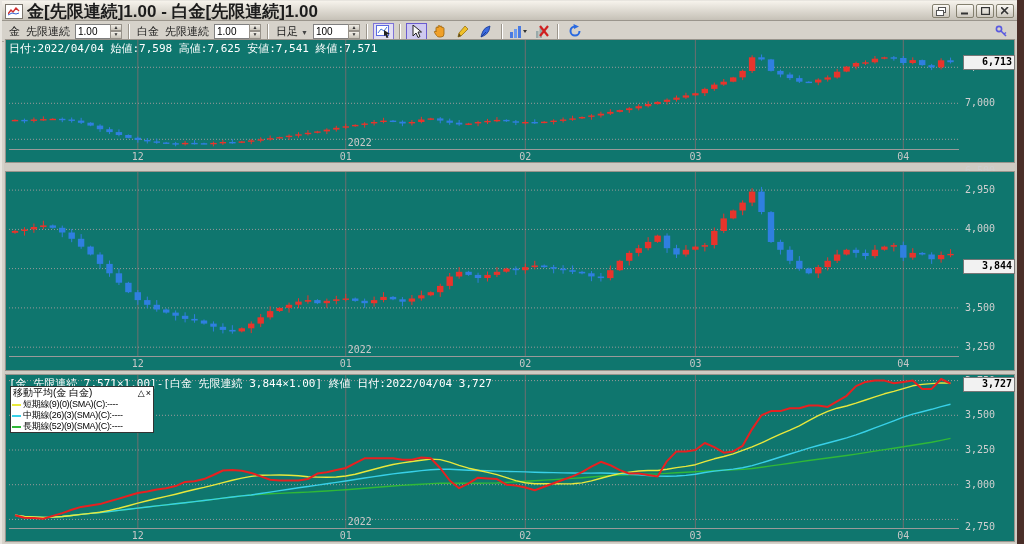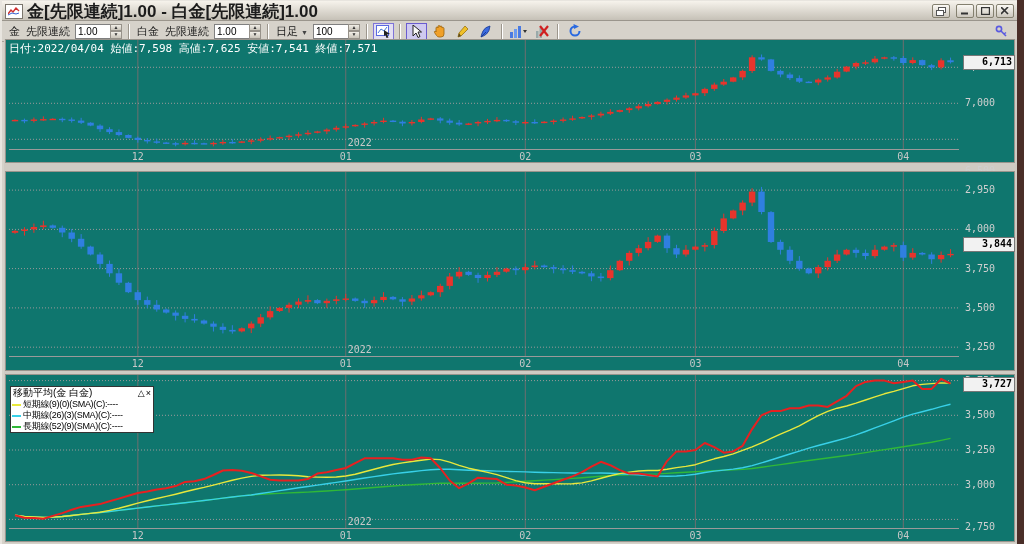--- a/index.html
+++ b/index.html
@@ -612,21 +612,21 @@
             <rect x="910.0" y="80.9" width="6.4" height="1.6" fill="#2f7fe0"></rect>
             <line x1="922.65" x2="922.65" y1="80.3" y2="91.9" stroke="#2f7fe0" stroke-width="1"></line>
             <rect x="919.4" y="82.5" width="6.4" height="4.7" fill="#2f7fe0"></rect>
             <line x1="932.0999999999999" x2="932.0999999999999" y1="79.5" y2="90.7" stroke="#e8342c" stroke-width="1"></line>
             <rect x="928.9" y="83.0" width="6.4" height="4.2" fill="#e8342c"></rect>
             <line x1="941.55" x2="941.55" y1="77.2" y2="85.2" stroke="#e8342c" stroke-width="1"></line>
             <rect x="938.3" y="81.9" width="6.4" height="1.4" fill="#e8342c"></rect>
           </svg>
         <div class="xsep" style="top:184px;"></div>
         <div class="yaxis" id="yaxis-platinum" style="height:200px;">
-          <div class="pricebox" id="pricebox-platinum" style="top: 65px;">3,844</div>
+          <div class="pricebox" id="pricebox-platinum" style="top: 87px;">3,844</div>
         <div class="ytick" style="top: 169px;">3,250</div>
             <div class="ytick" style="top: 130px;">3,500</div>
             <div class="ytick" style="top: 91px;">3,750</div>
             <div class="ytick" style="top: 51px;">4,000</div>
             <div class="ytick" style="top: 12px;">2,950</div>
           </div>
       <div class="mlabel" style="left: 125.85px; top: 186px;">12</div>
           <div class="mlabel" style="left: 333.75px; top: 186px;">01</div>
           <div class="mlabel" style="left: 513.3px; top: 186px;">02</div>
           <div class="mlabel" style="left: 683.4px; top: 186px;">03</div>
@@ -644,20 +644,21 @@
             <line x1="0" x2="950" y1="144.4" y2="144.4" stroke="#9a9a9a" stroke-width="1" stroke-dasharray="1,2"></line>
             <line x1="0" x2="950" y1="109.7" y2="109.7" stroke="#9a9a9a" stroke-width="1" stroke-dasharray="1,2"></line>
             <line x1="0" x2="950" y1="75.0" y2="75.0" stroke="#9a9a9a" stroke-width="1" stroke-dasharray="1,2"></line>
             <line x1="0" x2="950" y1="40.3" y2="40.3" stroke="#9a9a9a" stroke-width="1" stroke-dasharray="1,2"></line>
             <line x1="0" x2="950" y1="5.6" y2="5.6" stroke="#9a9a9a" stroke-width="1" stroke-dasharray="1,2"></line>
             <polyline points="6.0,140.2 15.4,141.5 24.9,142.0 34.3,142.4 43.8,142.1 53.3,141.5 62.7,140.5 72.1,139.4 81.6,138.4 91.0,137.5 100.5,136.5 109.9,135.4 119.4,134.3 128.8,133.1 138.3,132.0 147.8,130.9 157.2,129.9 166.6,128.8 176.1,127.7 185.5,126.6 195.0,125.5 204.4,124.4 213.9,123.1 223.3,122.0 232.8,120.9 242.2,120.0 251.7,119.3 261.1,118.8 270.6,118.4 280.0,117.9 289.5,117.5 298.9,117.1 308.4,116.5 317.8,116.0 327.3,115.4 336.8,114.8 346.2,114.0 355.6,113.2 365.1,112.5 374.5,111.7 384.0,111.0 393.4,110.4 402.9,109.8 412.3,109.2 421.8,108.6 431.2,108.3 440.7,108.2 450.1,108.3 459.6,108.3 469.0,108.2 478.5,108.1 487.9,108.0 497.4,107.5 506.8,106.8 516.3,106.2 525.8,105.7 535.2,105.1 544.6,104.6 554.1,104.0 563.5,103.4 573.0,102.8 582.4,102.0 591.9,101.3 601.3,100.6 610.8,100.1 620.3,99.8 629.7,99.4 639.1,99.1 648.6,98.9 658.0,98.4 667.5,97.8 676.9,97.3 686.4,96.7 695.8,96.1 705.3,95.7 714.8,95.3 724.2,94.9 733.6,94.4 743.1,93.5 752.5,92.3 762.0,90.9 771.4,89.6 780.9,88.2 790.3,86.9 799.8,85.5 809.2,84.3 818.7,83.0 828.1,81.8 837.6,80.5 847.0,79.1 856.5,77.6 865.9,76.1 875.4,74.6 884.8,73.2 894.3,71.7 903.7,70.2 913.2,68.8 922.6,67.3 932.1,65.4 941.5,63.4" fill="none" stroke="#30b838" stroke-width="1.4" stroke-linejoin="round"></polyline>
             <polyline points="6.0,140.2 15.4,141.5 24.9,142.0 34.3,142.4 43.8,142.1 53.3,141.5 62.7,140.5 72.1,139.4 81.6,138.4 91.0,137.5 100.5,136.5 109.9,135.4 119.4,134.3 128.8,133.1 138.3,132.0 147.8,130.9 157.2,129.9 166.6,128.8 176.1,127.7 185.5,126.6 195.0,125.5 204.4,124.4 213.9,123.1 223.3,122.0 232.8,120.9 242.2,120.0 251.7,118.5 261.1,117.1 270.6,115.6 280.0,114.2 289.5,112.8 298.9,111.5 308.4,110.1 317.8,108.8 327.3,107.4 336.8,106.0 346.2,104.5 355.6,103.0 365.1,101.6 374.5,100.2 384.0,98.9 393.4,97.8 402.9,96.7 412.3,95.6 421.8,94.7 431.2,94.2 440.7,94.2 450.1,94.7 459.6,95.2 469.0,95.5 478.5,95.8 487.9,96.1 497.4,96.4 506.8,96.6 516.3,96.9 525.8,97.2 535.2,97.5 544.6,97.6 554.1,97.9 563.5,98.0 573.0,98.1 582.4,98.1 591.9,98.0 601.3,98.3 610.8,98.7 620.3,99.3 629.7,99.9 639.1,100.5 648.6,101.1 658.0,101.3 667.5,101.0 676.9,100.4 686.4,99.2 695.8,97.5 705.3,96.1 714.8,95.1 724.2,94.1 733.6,92.8 743.1,90.6 752.5,87.9 762.0,85.0 771.4,82.0 780.9,79.0 790.3,76.1 799.8,73.2 809.2,70.5 818.7,68.0 828.1,65.5 837.6,62.9 847.0,59.9 856.5,56.5 865.9,52.9 875.4,49.3 884.8,45.8 894.3,42.2 903.7,39.1 913.2,36.7 922.6,34.3 932.1,31.6 941.5,29.3" fill="none" stroke="#38d0e8" stroke-width="1.4" stroke-linejoin="round"></polyline>
             <polyline points="6.0,140.2 15.4,141.5 24.9,142.0 34.3,142.4 43.8,142.1 53.3,141.5 62.7,140.5 72.1,139.4 81.6,138.4 91.0,137.2 100.5,135.4 109.9,133.2 119.4,130.7 128.8,128.1 138.3,125.7 147.8,123.5 157.2,121.4 166.6,119.2 176.1,116.8 185.5,114.5 195.0,112.4 204.4,110.1 213.9,107.6 223.3,105.2 232.8,103.1 242.2,101.4 251.7,100.3 261.1,100.1 270.6,100.0 280.0,100.2 289.5,100.8 298.9,101.7 308.4,102.1 317.8,102.3 327.3,102.0 336.8,101.0 346.2,99.2 355.6,96.7 365.1,94.3 374.5,91.8 384.0,89.5 393.4,87.9 402.9,86.5 412.3,85.2 421.8,84.1 431.2,84.6 440.7,87.1 450.1,90.4 459.6,93.2 469.0,95.3 478.5,97.4 487.9,99.6 497.4,102.6 506.8,105.6 516.3,107.8 525.8,108.8 535.2,108.7 544.6,108.7 554.1,108.9 563.5,108.7 573.0,107.9 582.4,105.9 591.9,103.3 601.3,100.8 610.8,98.6 620.3,97.1 629.7,96.0 639.1,95.5 648.6,95.5 658.0,94.3 667.5,92.6 676.9,91.4 686.4,89.7 695.8,86.7 705.3,83.8 714.8,81.5 724.2,78.8 733.6,75.4 743.1,71.9 752.5,67.9 762.0,63.4 771.4,59.1 780.9,55.2 790.3,50.9 799.8,45.7 809.2,40.6 818.7,36.3 828.1,33.2 837.6,31.0 847.0,28.2 856.5,25.0 865.9,21.9 875.4,18.8 884.8,16.4 894.3,13.7 903.7,10.8 913.2,9.4 922.6,8.6 932.1,7.9 941.5,8.1" fill="none" stroke="#e8e83c" stroke-width="1.4" stroke-linejoin="round"></polyline>
             <polyline points="6.0,140.2 15.4,142.7 24.9,143.0 34.3,143.7 43.8,140.9 53.3,138.1 62.7,134.7 72.1,131.9 81.6,130.5 91.0,129.1 100.5,126.3 109.9,123.6 119.4,120.8 128.8,118.0 138.3,116.6 147.8,114.5 157.2,113.2 166.6,111.1 176.1,106.9 185.5,106.2 195.0,104.1 204.4,100.0 213.9,95.5 223.3,95.1 232.8,95.8 242.2,97.9 251.7,101.4 261.1,104.8 270.6,105.5 280.0,105.5 289.5,105.5 298.9,104.1 308.4,98.6 317.8,97.2 327.3,95.1 336.8,93.0 346.2,88.2 355.6,83.3 365.1,83.3 374.5,83.3 384.0,83.3 393.4,84.7 402.9,84.7 412.3,82.6 421.8,83.3 431.2,93.0 440.7,105.5 450.1,113.2 459.6,108.3 469.0,102.7 478.5,103.4 487.9,104.1 497.4,109.7 506.8,110.4 516.3,112.5 525.8,115.2 535.2,111.8 544.6,108.3 554.1,104.8 563.5,101.4 573.0,97.2 582.4,91.6 591.9,86.8 601.3,90.2 610.8,95.1 620.3,98.6 629.7,98.6 639.1,100.0 648.6,101.4 658.0,86.1 667.5,76.4 676.9,76.4 686.4,75.0 695.8,68.0 705.3,72.2 714.8,77.7 724.2,76.4 733.6,70.8 743.1,54.1 752.5,40.3 762.0,36.1 771.4,36.1 780.9,33.3 790.3,33.3 799.8,30.5 809.2,30.5 818.7,31.9 828.1,26.4 837.6,20.8 847.0,11.1 856.5,6.9 865.9,5.6 875.4,5.6 884.8,8.3 894.3,6.9 903.7,5.6 913.2,13.9 922.6,13.9 932.1,4.0 941.5,8.7" fill="none" stroke="#e82020" stroke-width="2" stroke-linejoin="round"></polyline>
           </svg>
+        <div class="info">[金 先限連続 7,571×1.00]-[白金 先限連続 3,844×1.00] 終値 日付:2022/04/04 3,727</div>
         <div class="legend">
           <div class="legend-head">
             <span class="legend-title">移動平均(金 白金)</span>
             <span class="legend-btns">
               <span>△</span>
               <span>×</span>
             </span>
           </div>
           <div class="legend-row">
             <span class="swatch" style="background: rgb(232, 232, 60);"></span>

